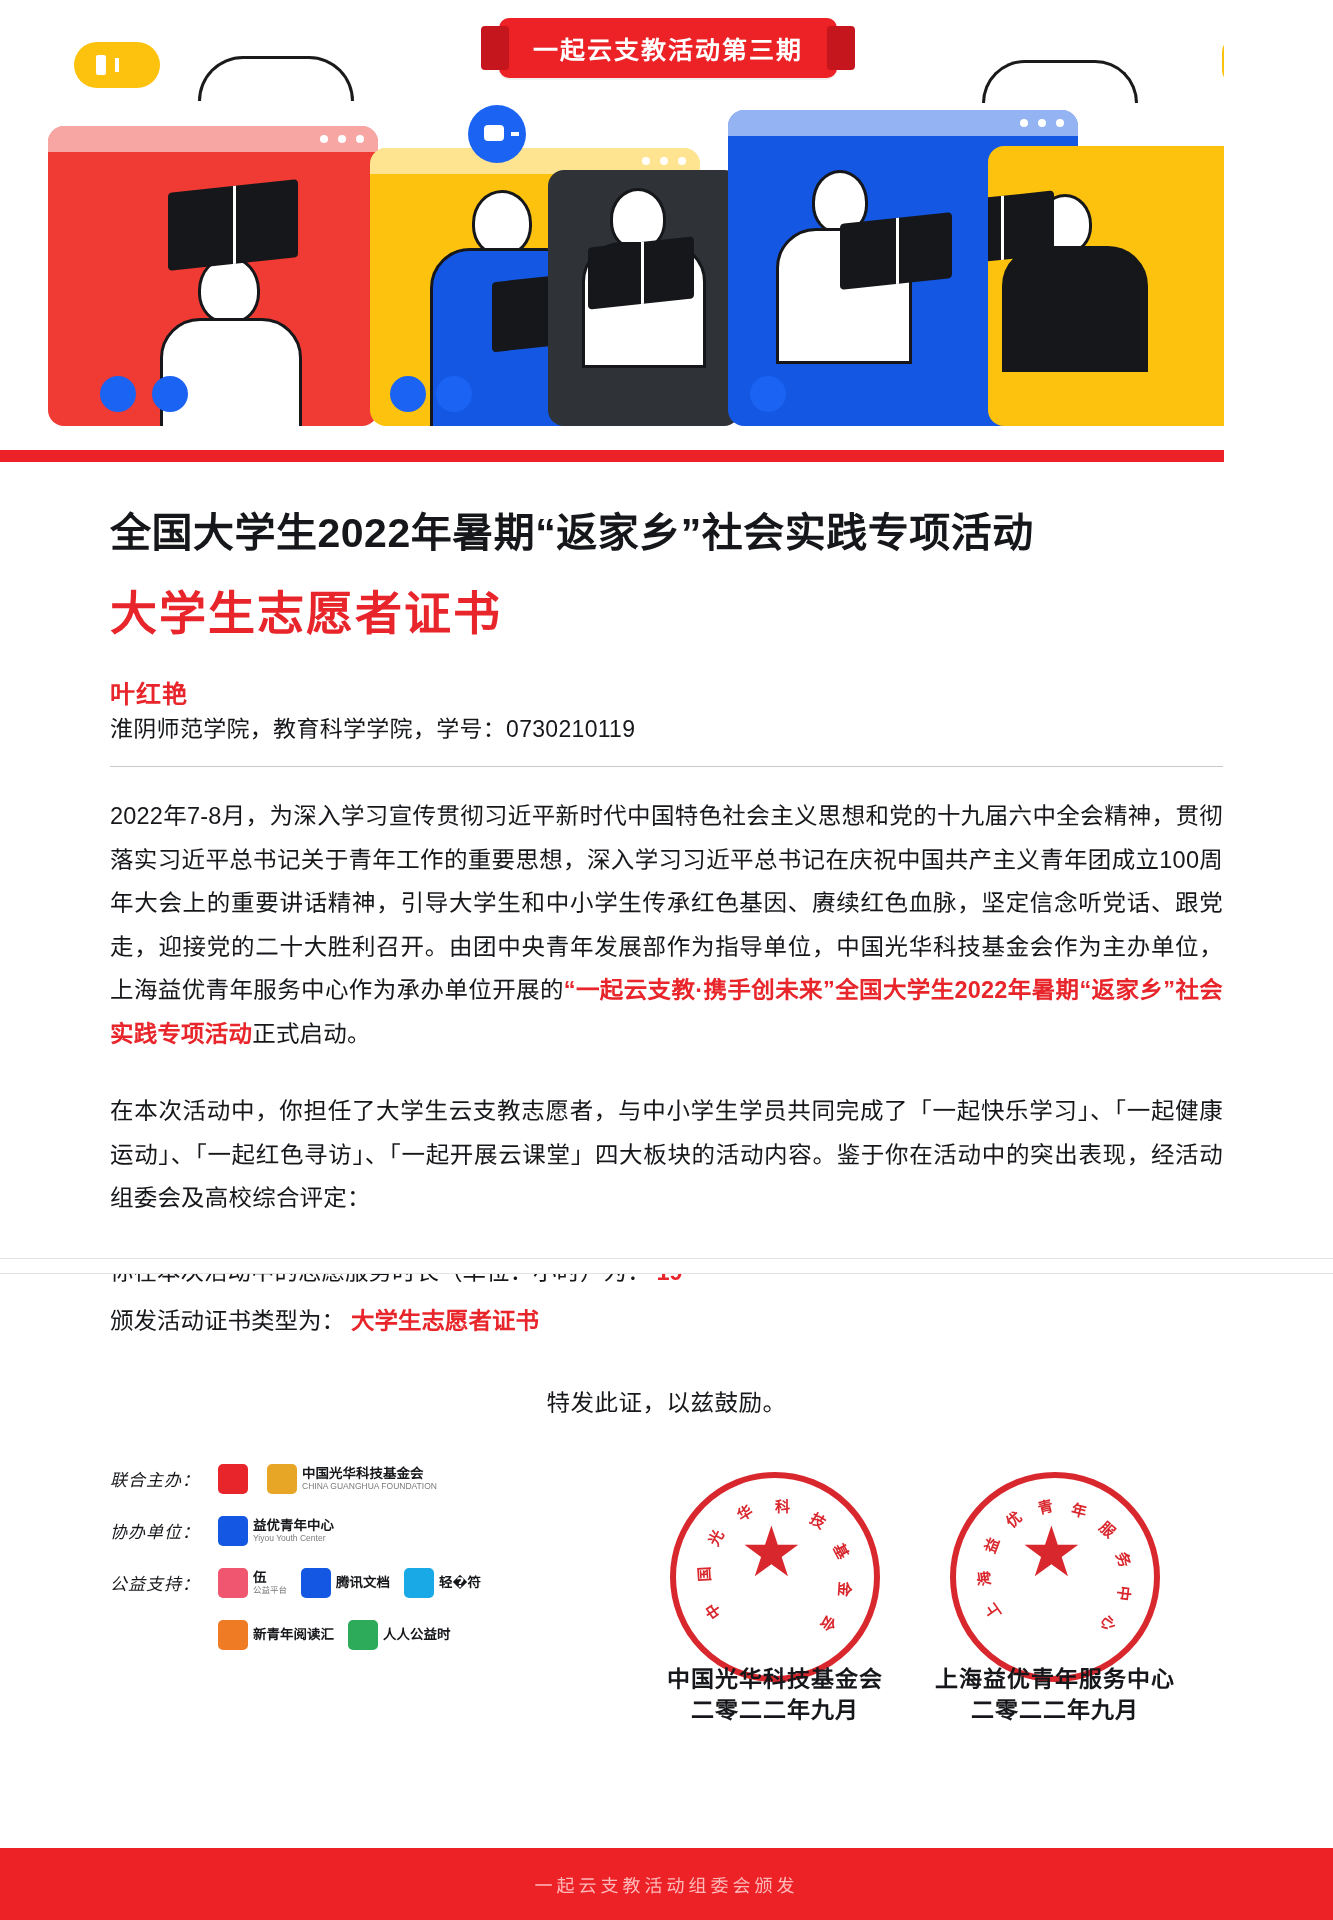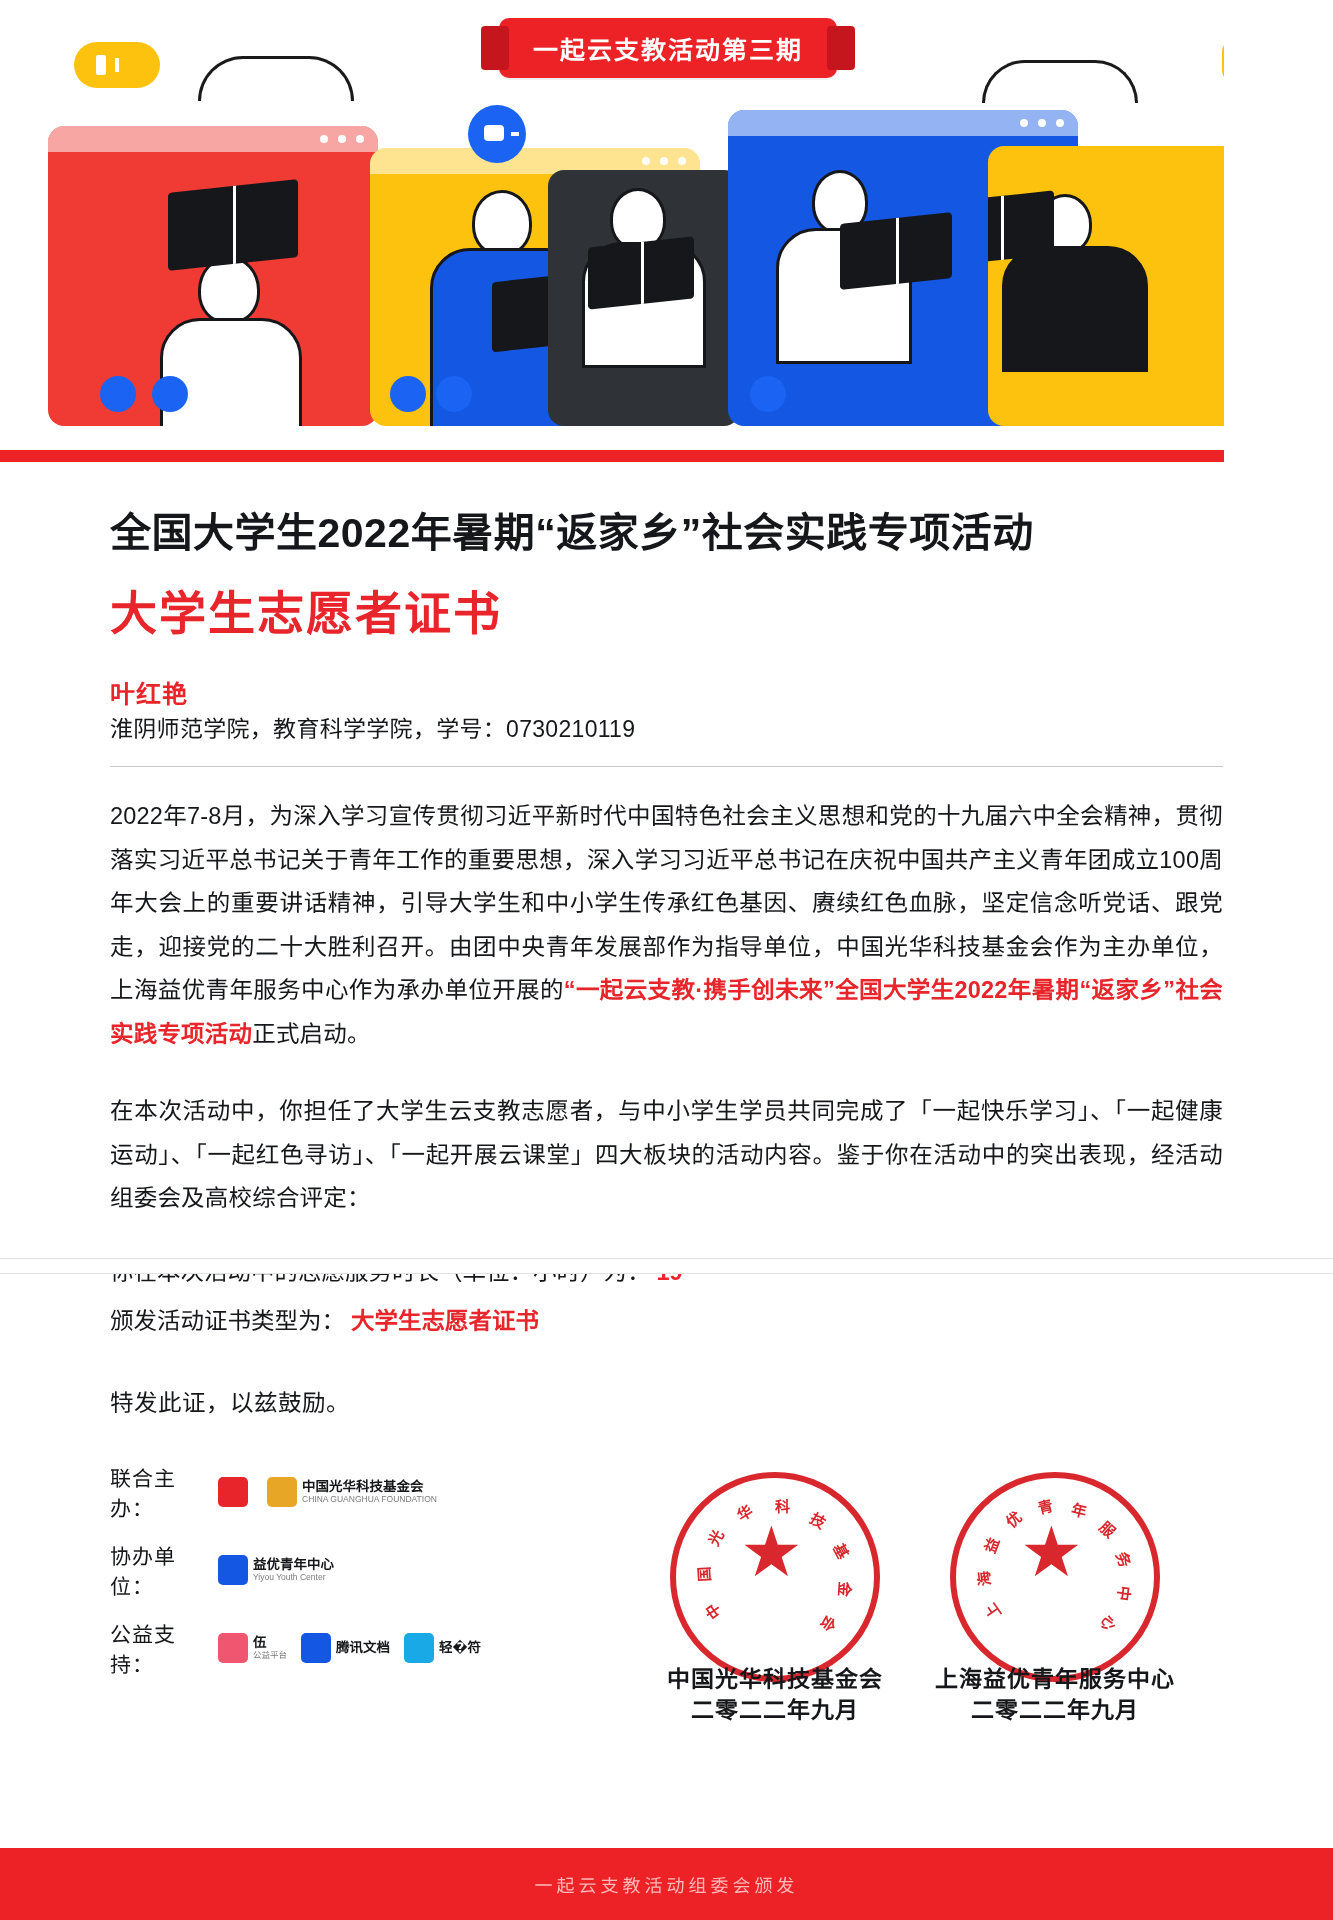--- a/index.html
+++ b/index.html
@@ -274,20 +274,21 @@
   .stat-line .val {
     color: #e8252a;
     font-weight: bold;
     margin-left: 6px;
   }
   .closing {
     margin-top: 40px;
     font-size: 23.5px;
     color: #16171a;
     letter-spacing: 0.5px;
+    text-align: center;
   }
 
   
   .footer-area {
     position: relative;
     margin-top: 44px;
     padding: 0 110px 0 110px;
     height: 250px;
   }
   .sponsor-block {
@@ -297,24 +298,25 @@
     width: 520px;
   }
   .sponsor-row {
     display: flex;
     align-items: center;
     margin-bottom: 18px;
     min-height: 34px;
   }
   .sponsor-label {
     width: 108px;
-    font-size: 21px;
+    font-size: 17px;
     color: #16171a;
     letter-spacing: 1px;
     flex: 0 0 108px;
+    font-style: italic;
   }
   .logo {
     display: inline-flex;
     align-items: center;
     margin-right: 14px;
     font-size: 13px;
     color: #16171a;
     white-space: nowrap;
   }
   .logo .mark {
@@ -561,20 +563,34 @@
           </span>
         </div>
         <div class="logo">
           <span class="mark cyan"></span>
           <span class="txt">
             <b>轻�符</b>
           </span>
         </div>
       </div>
 
+      <div class="sponsor-row" style="padding-left:108px;">
+        <div class="logo">
+          <span class="mark orange"></span>
+          <span class="txt">
+            <b>新青年阅读汇</b>
+          </span>
+        </div>
+        <div class="logo">
+          <span class="mark green"></span>
+          <span class="txt">
+            <b>人人公益时</b>
+          </span>
+        </div>
+      </div>
 
     </div>
 
     <div class="seal seal-1">
       <div class="seal-circle"></div>
       <div class="seal-star"></div>
       <div class="seal-arc" style="opacity: 1;">
           <span style="transform: rotate(-215deg) translate(82px) rotate(90deg);">中</span>
           <span style="transform: rotate(-183.75deg) translate(82px) rotate(90deg);">国</span>
           <span style="transform: rotate(-152.5deg) translate(82px) rotate(90deg);">光</span>

